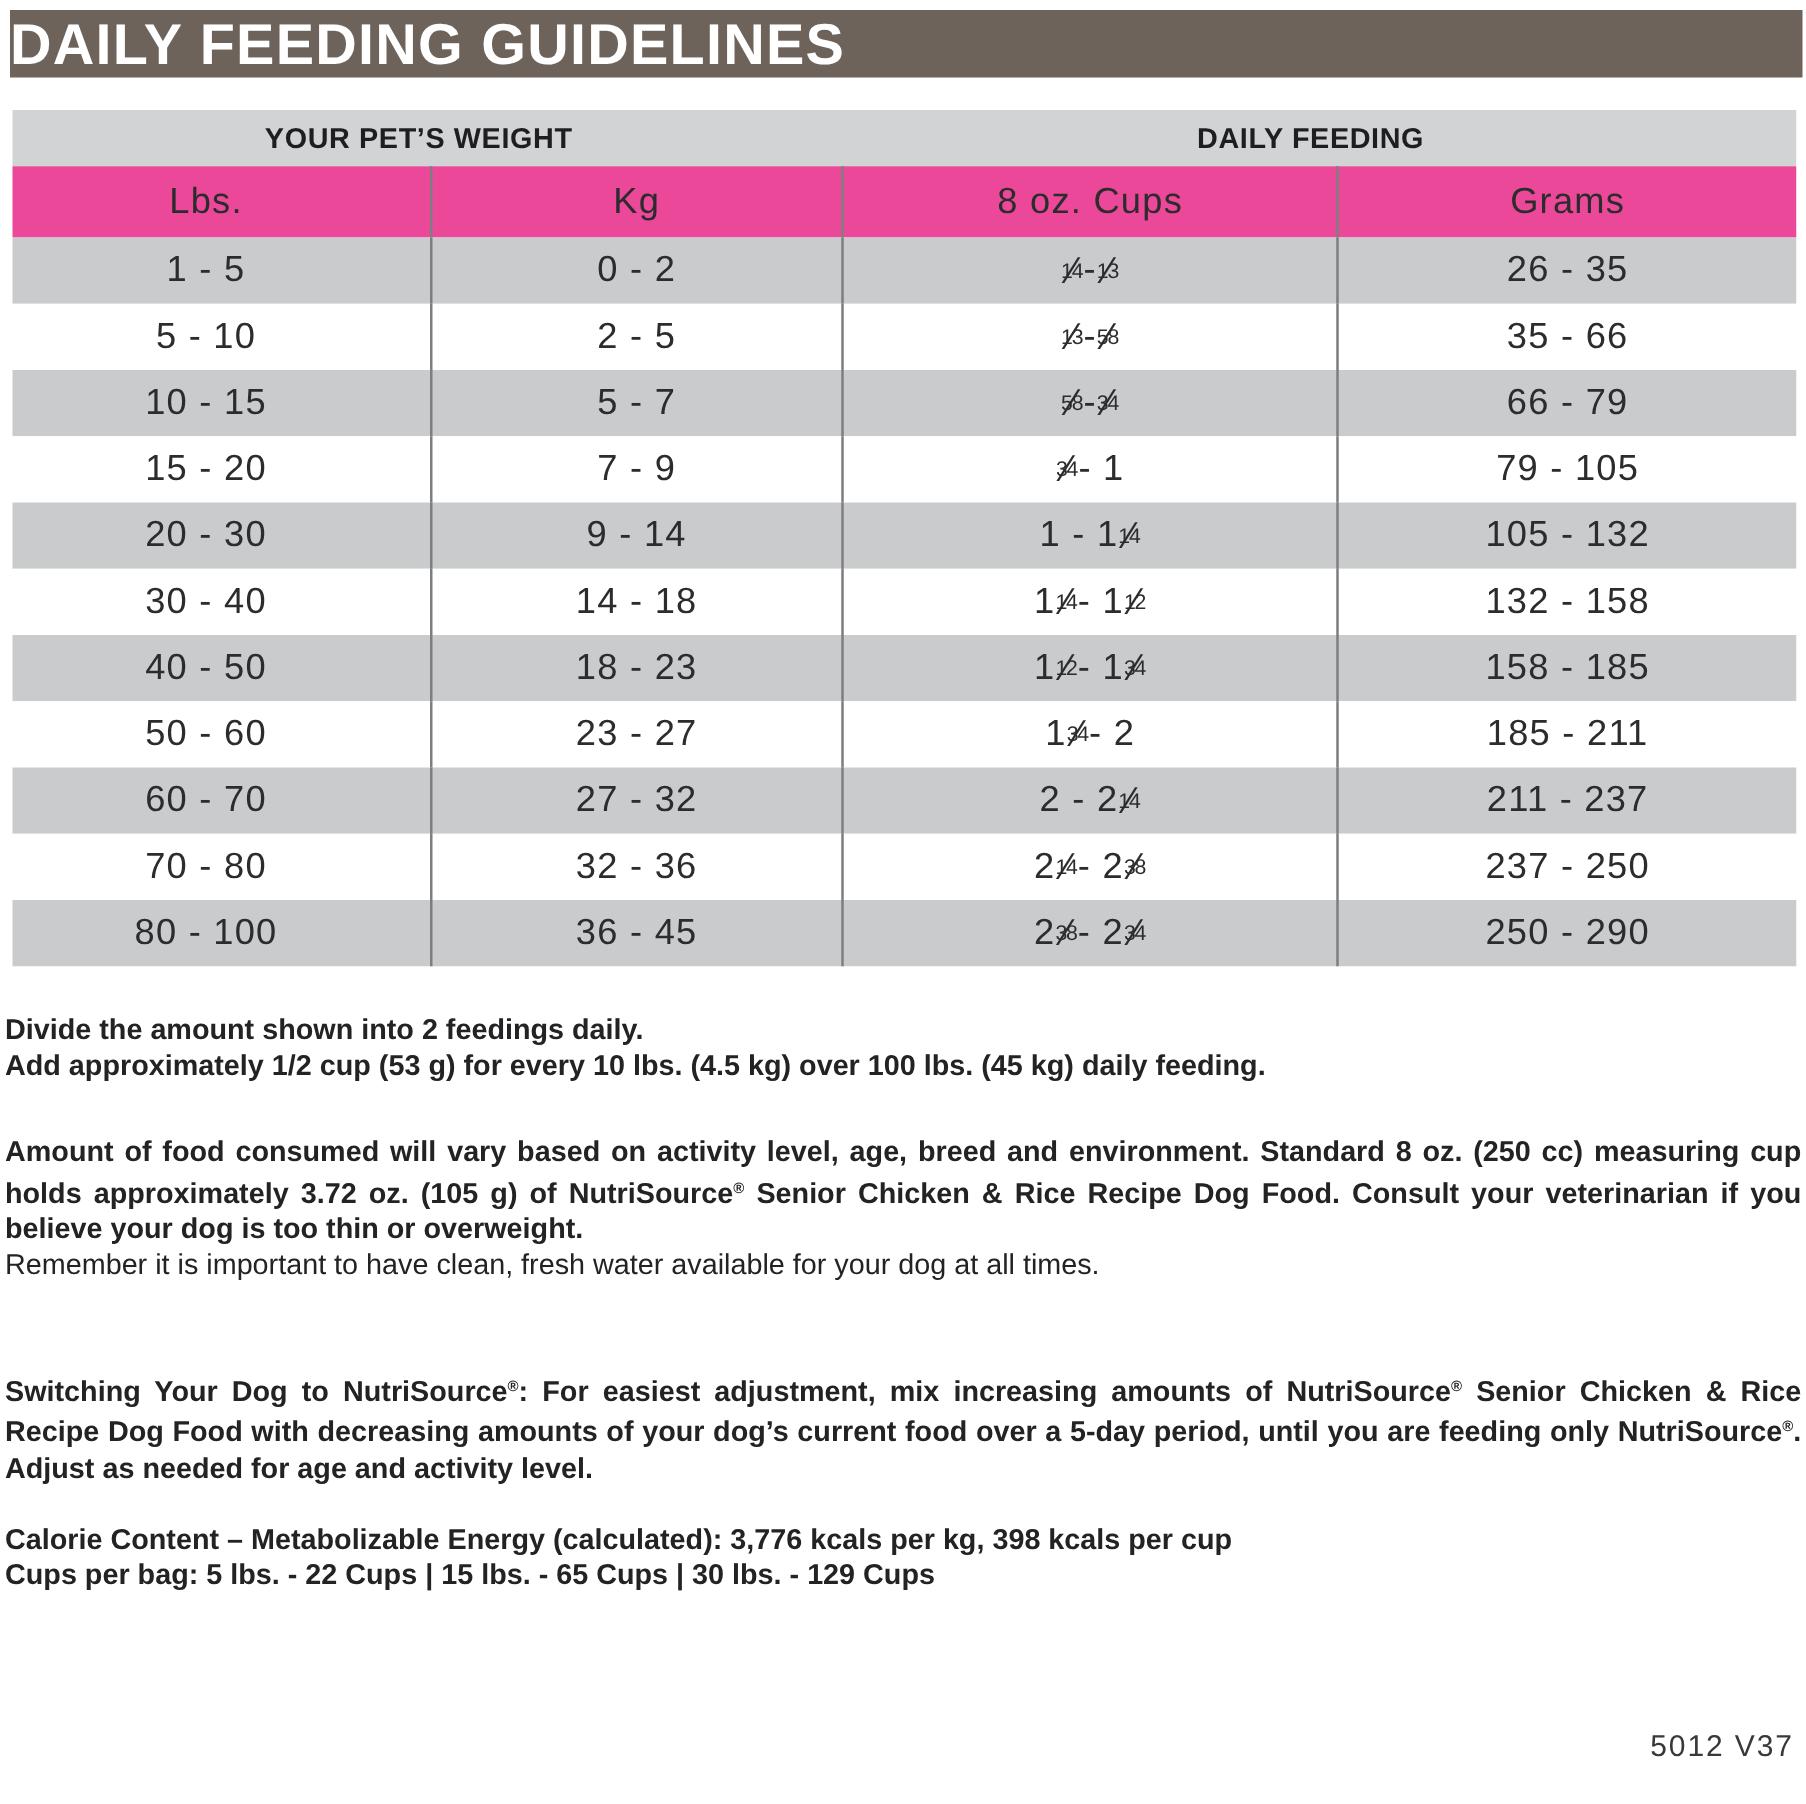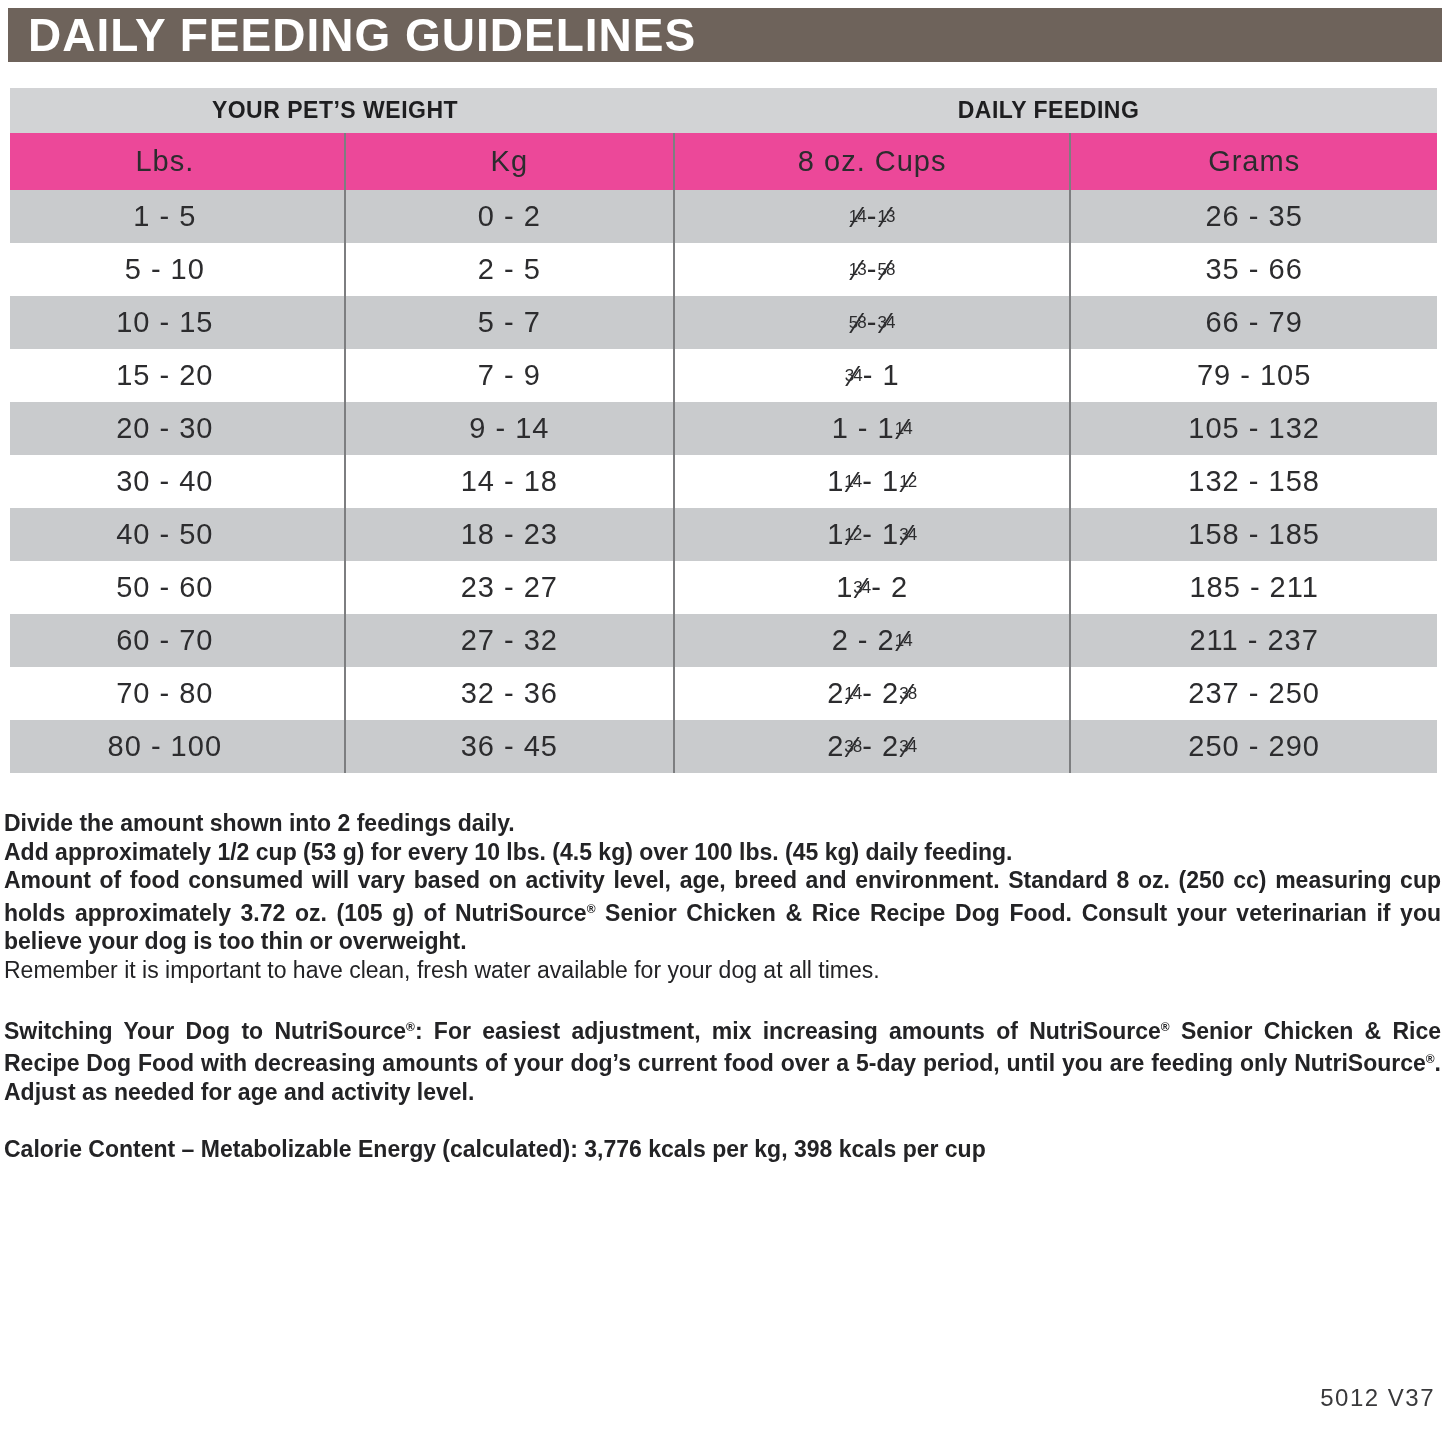--- a/index.html
+++ b/index.html
@@ -6,21 +6,21 @@
   body{
     width:1445px;height:1443px;position:relative;overflow:hidden;
     background:#ffffff;color:#28282a;
     font-family:"Liberation Sans","DejaVu Sans",sans-serif;
   }
   
   .banner{
     position:absolute;left:8px;top:8px;width:1434px;height:54px;
     background:var(--banner-bg,#6e635b);
     color:#ffffff;font-weight:bold;font-size:46px;line-height:55px;
-    letter-spacing:1px;padding-left:20px;box-sizing:border-box;
+    letter-spacing:1px;box-sizing:border-box;
     white-space:nowrap;
   }
   
   .ftable{position:absolute;left:10px;top:88px;width:1427px;}
   .grouprow{
     display:flex;height:45px;background:var(--band-bg,#d2d3d5);
     font-weight:bold;font-size:23px;letter-spacing:0.5px;color:#1e1e20;
   }
   .gh{display:flex;align-items:center;justify-content:center;}
   .gh-left{width:45.55%;}
@@ -39,21 +39,21 @@
   
   .fn{font-size:17px;vertical-align:10px;margin-right:-2px;letter-spacing:0;}
   .fs{font-size:30px;margin:0 -1px;letter-spacing:0;}
   .fd{font-size:17px;vertical-align:-10px;margin-left:-2px;letter-spacing:0;}
   
   .notes{
     position:absolute;left:4px;top:809px;width:1437px;
     font-size:23px;line-height:28.5px;color:#232325;
   }
   .notes p{margin:0;font-weight:bold;}
-  .notes p.just{text-align:justify;}
+  .notes p.just{text-align:justify;margin-top:41px;}
   .notes .bold{font-weight:normal;}
   .blockgap{height:28.5px;}
   sup.reg{font-size:12px;vertical-align:8px;letter-spacing:0;}
   
   .footer{
     position:absolute;right:10px;top:1384px;
     font-size:24px;letter-spacing:1.5px;color:#39393b;
   }
 </style>
 </head>
@@ -150,15 +150,16 @@
   <p class="just regify">Amount of food consumed will vary based on activity level, age, breed and environment. Standard 8 oz. (250 cc) measuring cup holds approximately 3.72 oz. (105 g) of NutriSource<sup class="reg">®</sup> Senior Chicken &amp; Rice Recipe Dog Food. Consult your veterinarian if you believe your dog is too thin or overweight.</p>
   <p class="bold">Remember it is important to have clean, fresh water available for your dog at all times.</p>
 
   <div class="blockgap"></div>
 
   <p class="just"><b class="regify">Switching Your Dog to NutriSource<sup class="reg">®</sup>:</b><span class="regify"> For easiest adjustment, mix increasing amounts of NutriSource<sup class="reg">®</sup> Senior Chicken &amp; Rice Recipe Dog Food with decreasing amounts of your dog’s current food over a 5-day period, until you are feeding only NutriSource<sup class="reg">®</sup>. Adjust as needed for age and activity level.</span></p>
 
   <div class="blockgap"></div>
 
   <p><b>Calorie Content – Metabolizable Energy (calculated):</b><span> 3,776 kcals per kg, 398 kcals per cup</span></p>
+  <p><b>Cups per bag:</b><span> 5 lbs. - 22 Cups  |  15 lbs. -  65 Cups  |  30 lbs. -  129 Cups</span></p>
 </div>
 
 <div class="footer">5012 V37</div>
 
 </body></html>

